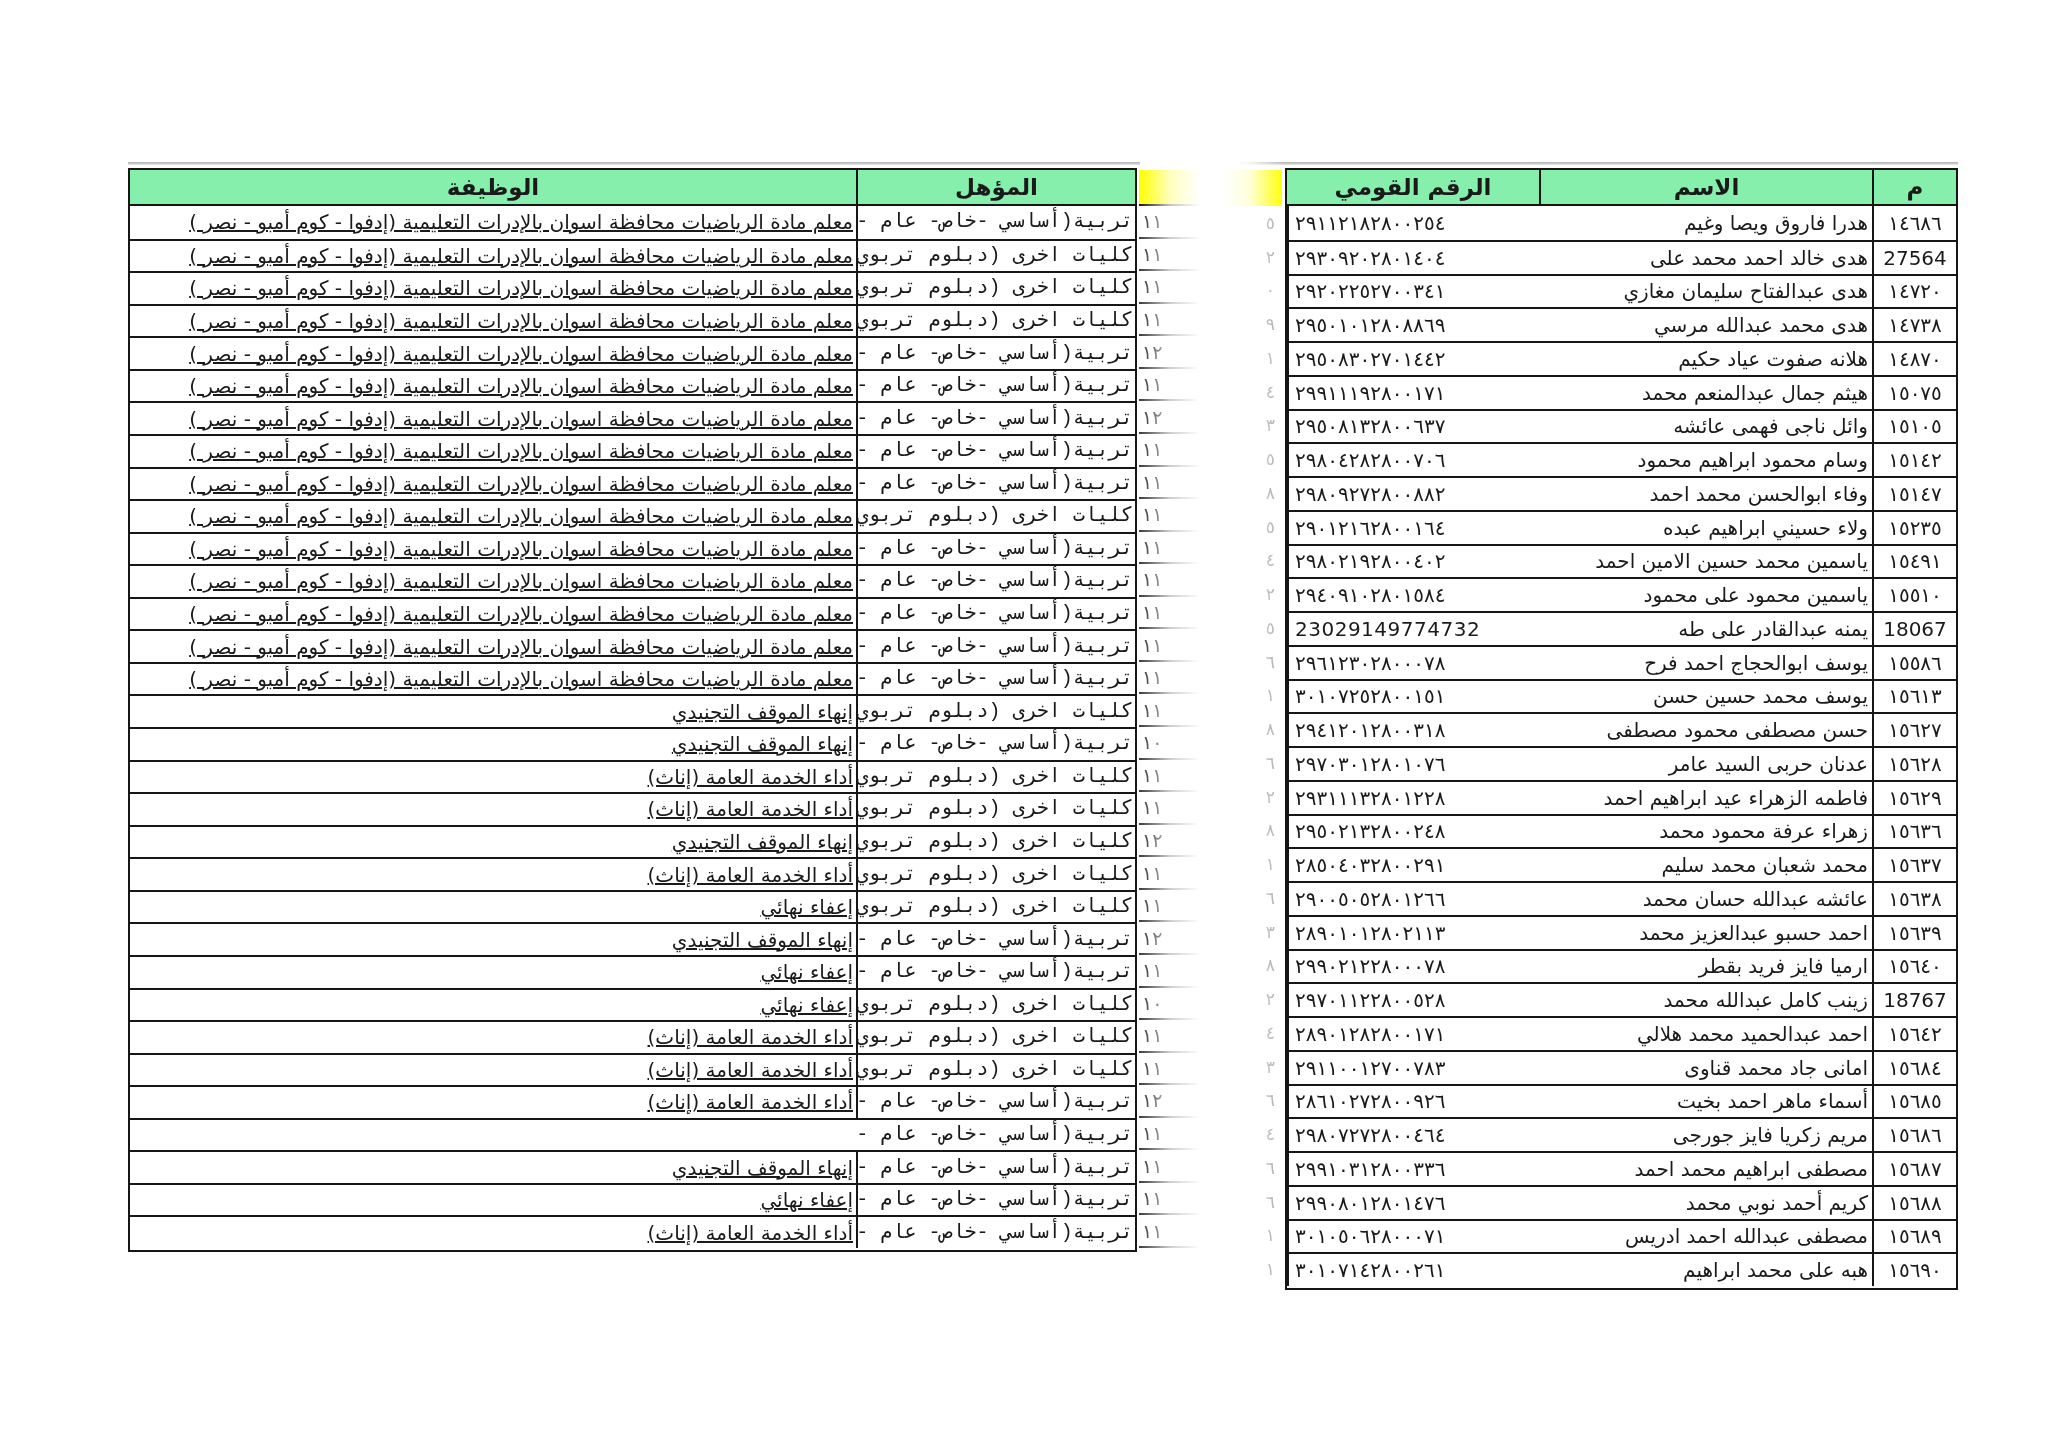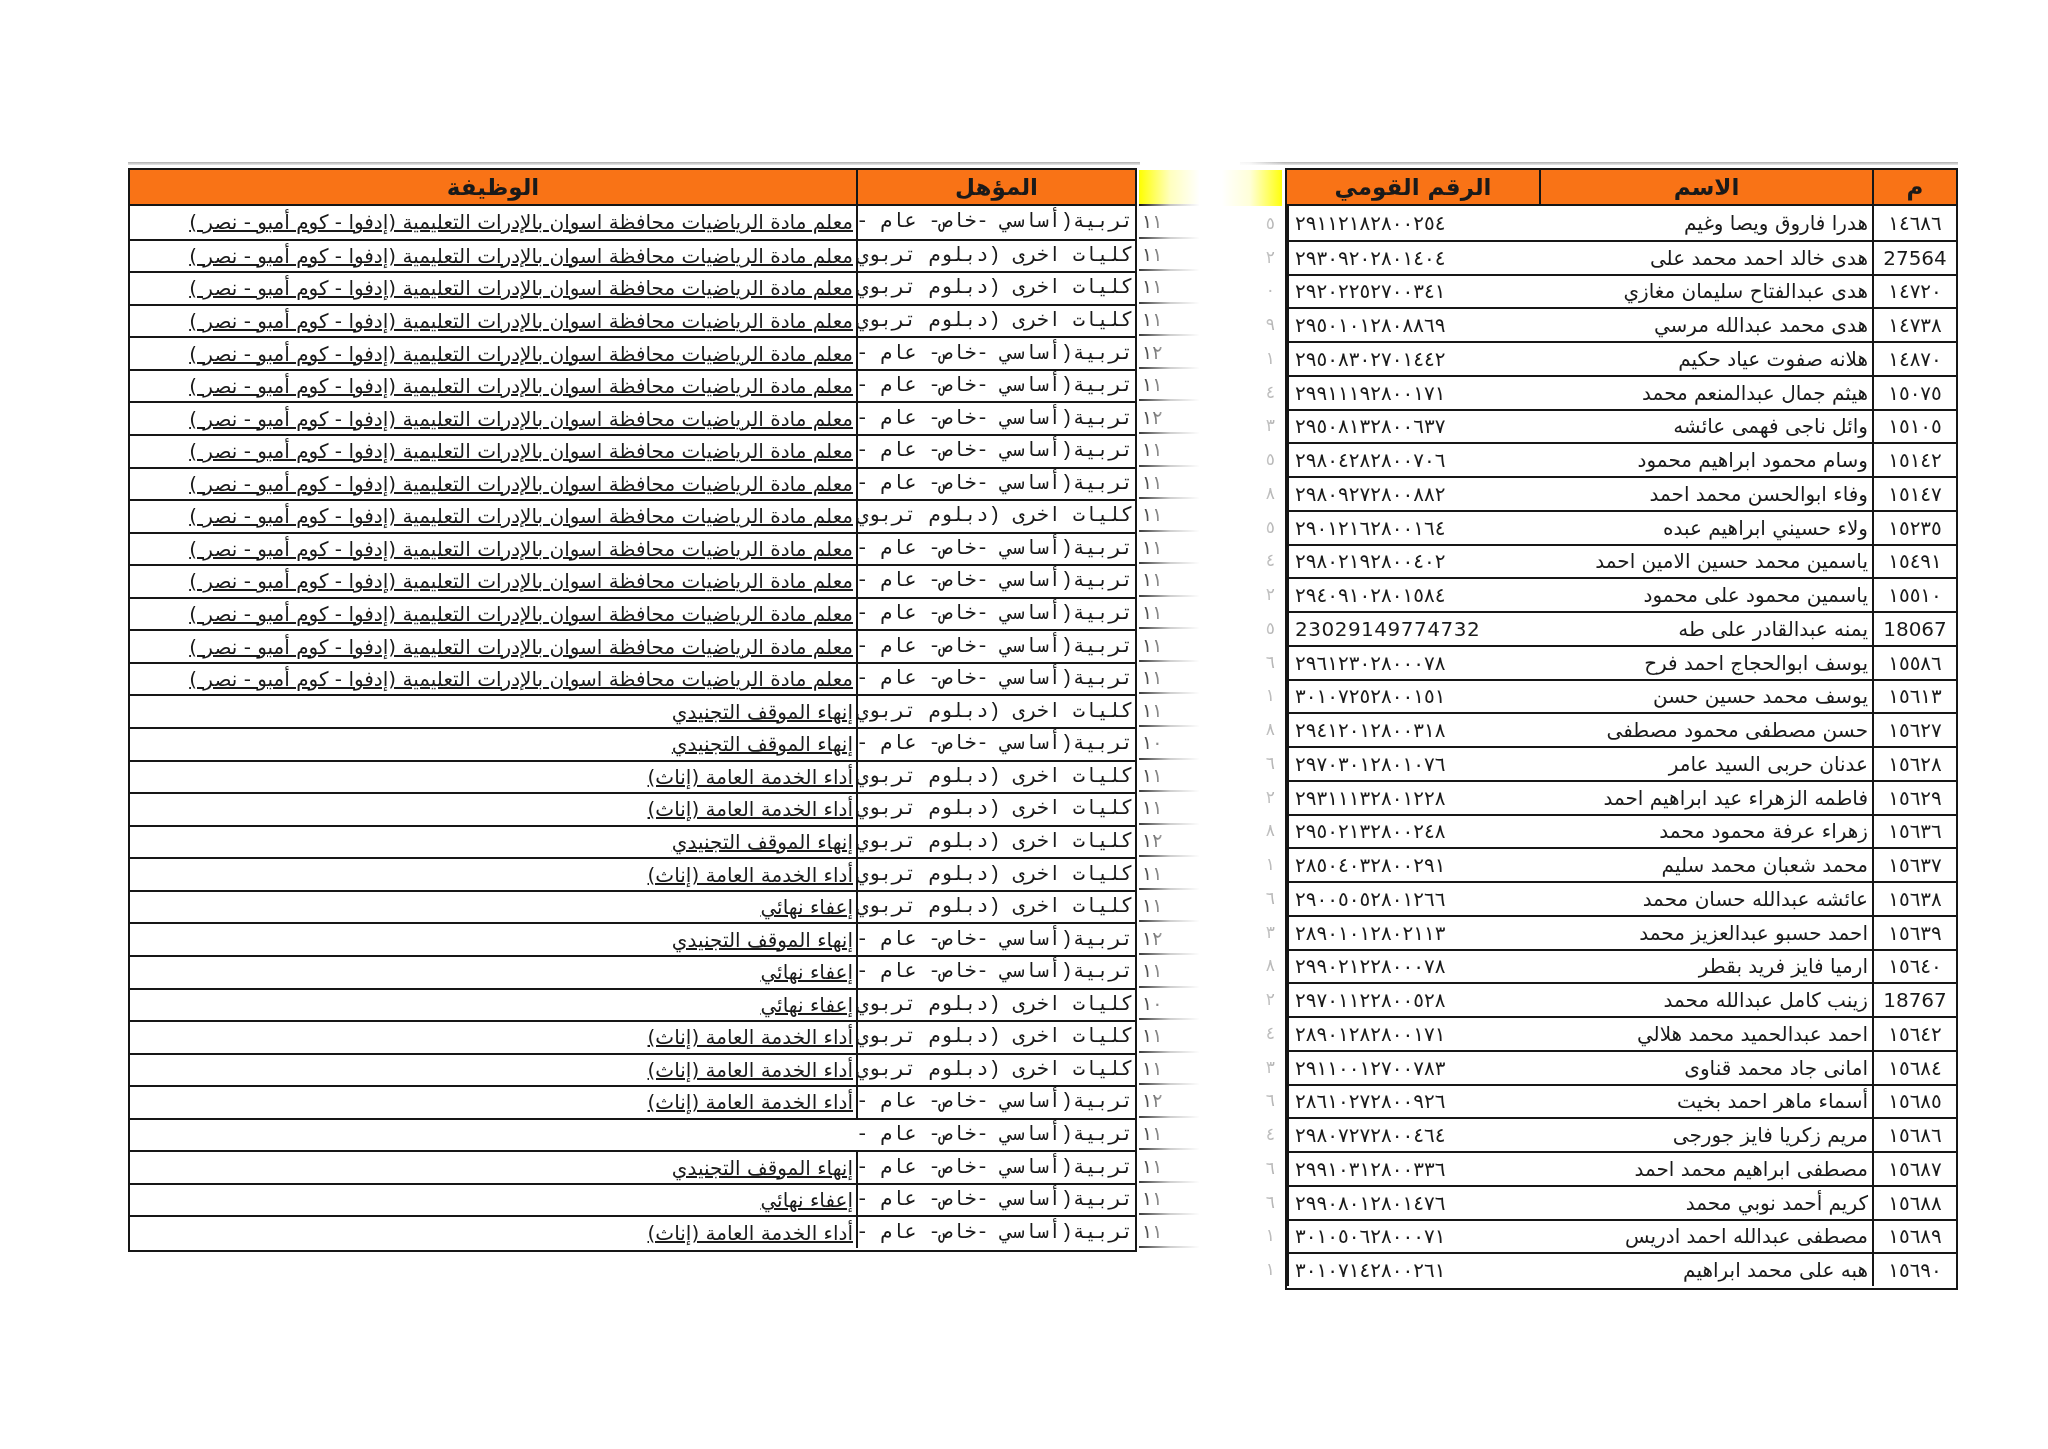--- a/index.html
+++ b/index.html
@@ -28,21 +28,21 @@
   .tbl-left .tbody{height:1042px;}
   .tbl-right .tbody{height:1080px;}
   .trow + .trow{border-top:2px solid #161616;}
 
   .cell{
     display:flex;align-items:center;box-sizing:border-box;
     overflow:hidden;white-space:nowrap;font-size:20px;line-height:1;
   }
   .cell + .cell{border-inline-start:2px solid #161616;}
   .th{
-    justify-content:center;background:#f97316;font-weight:bold;font-size:23px;
+    justify-content:center;background:#86efac;font-weight:bold;font-size:23px;
   }
   .c-center{justify-content:center;}
   .c-right{justify-content:flex-start;padding-inline-start:4px;} 
   .c-nid{direction:ltr;justify-content:flex-start;padding-left:6px;letter-spacing:.5px;}
   .c-job{justify-content:flex-start;padding-inline-start:3px;font-size:20px;text-decoration:underline;}
   .c-qual{justify-content:flex-start;padding-inline-start:2px;font-size:20px;font-family:Liberation Mono, monospace;}
 
   
   .cutcol{position:absolute;box-sizing:border-box;}
   .cutcol .cut-head{height:36px;box-sizing:border-box;}

